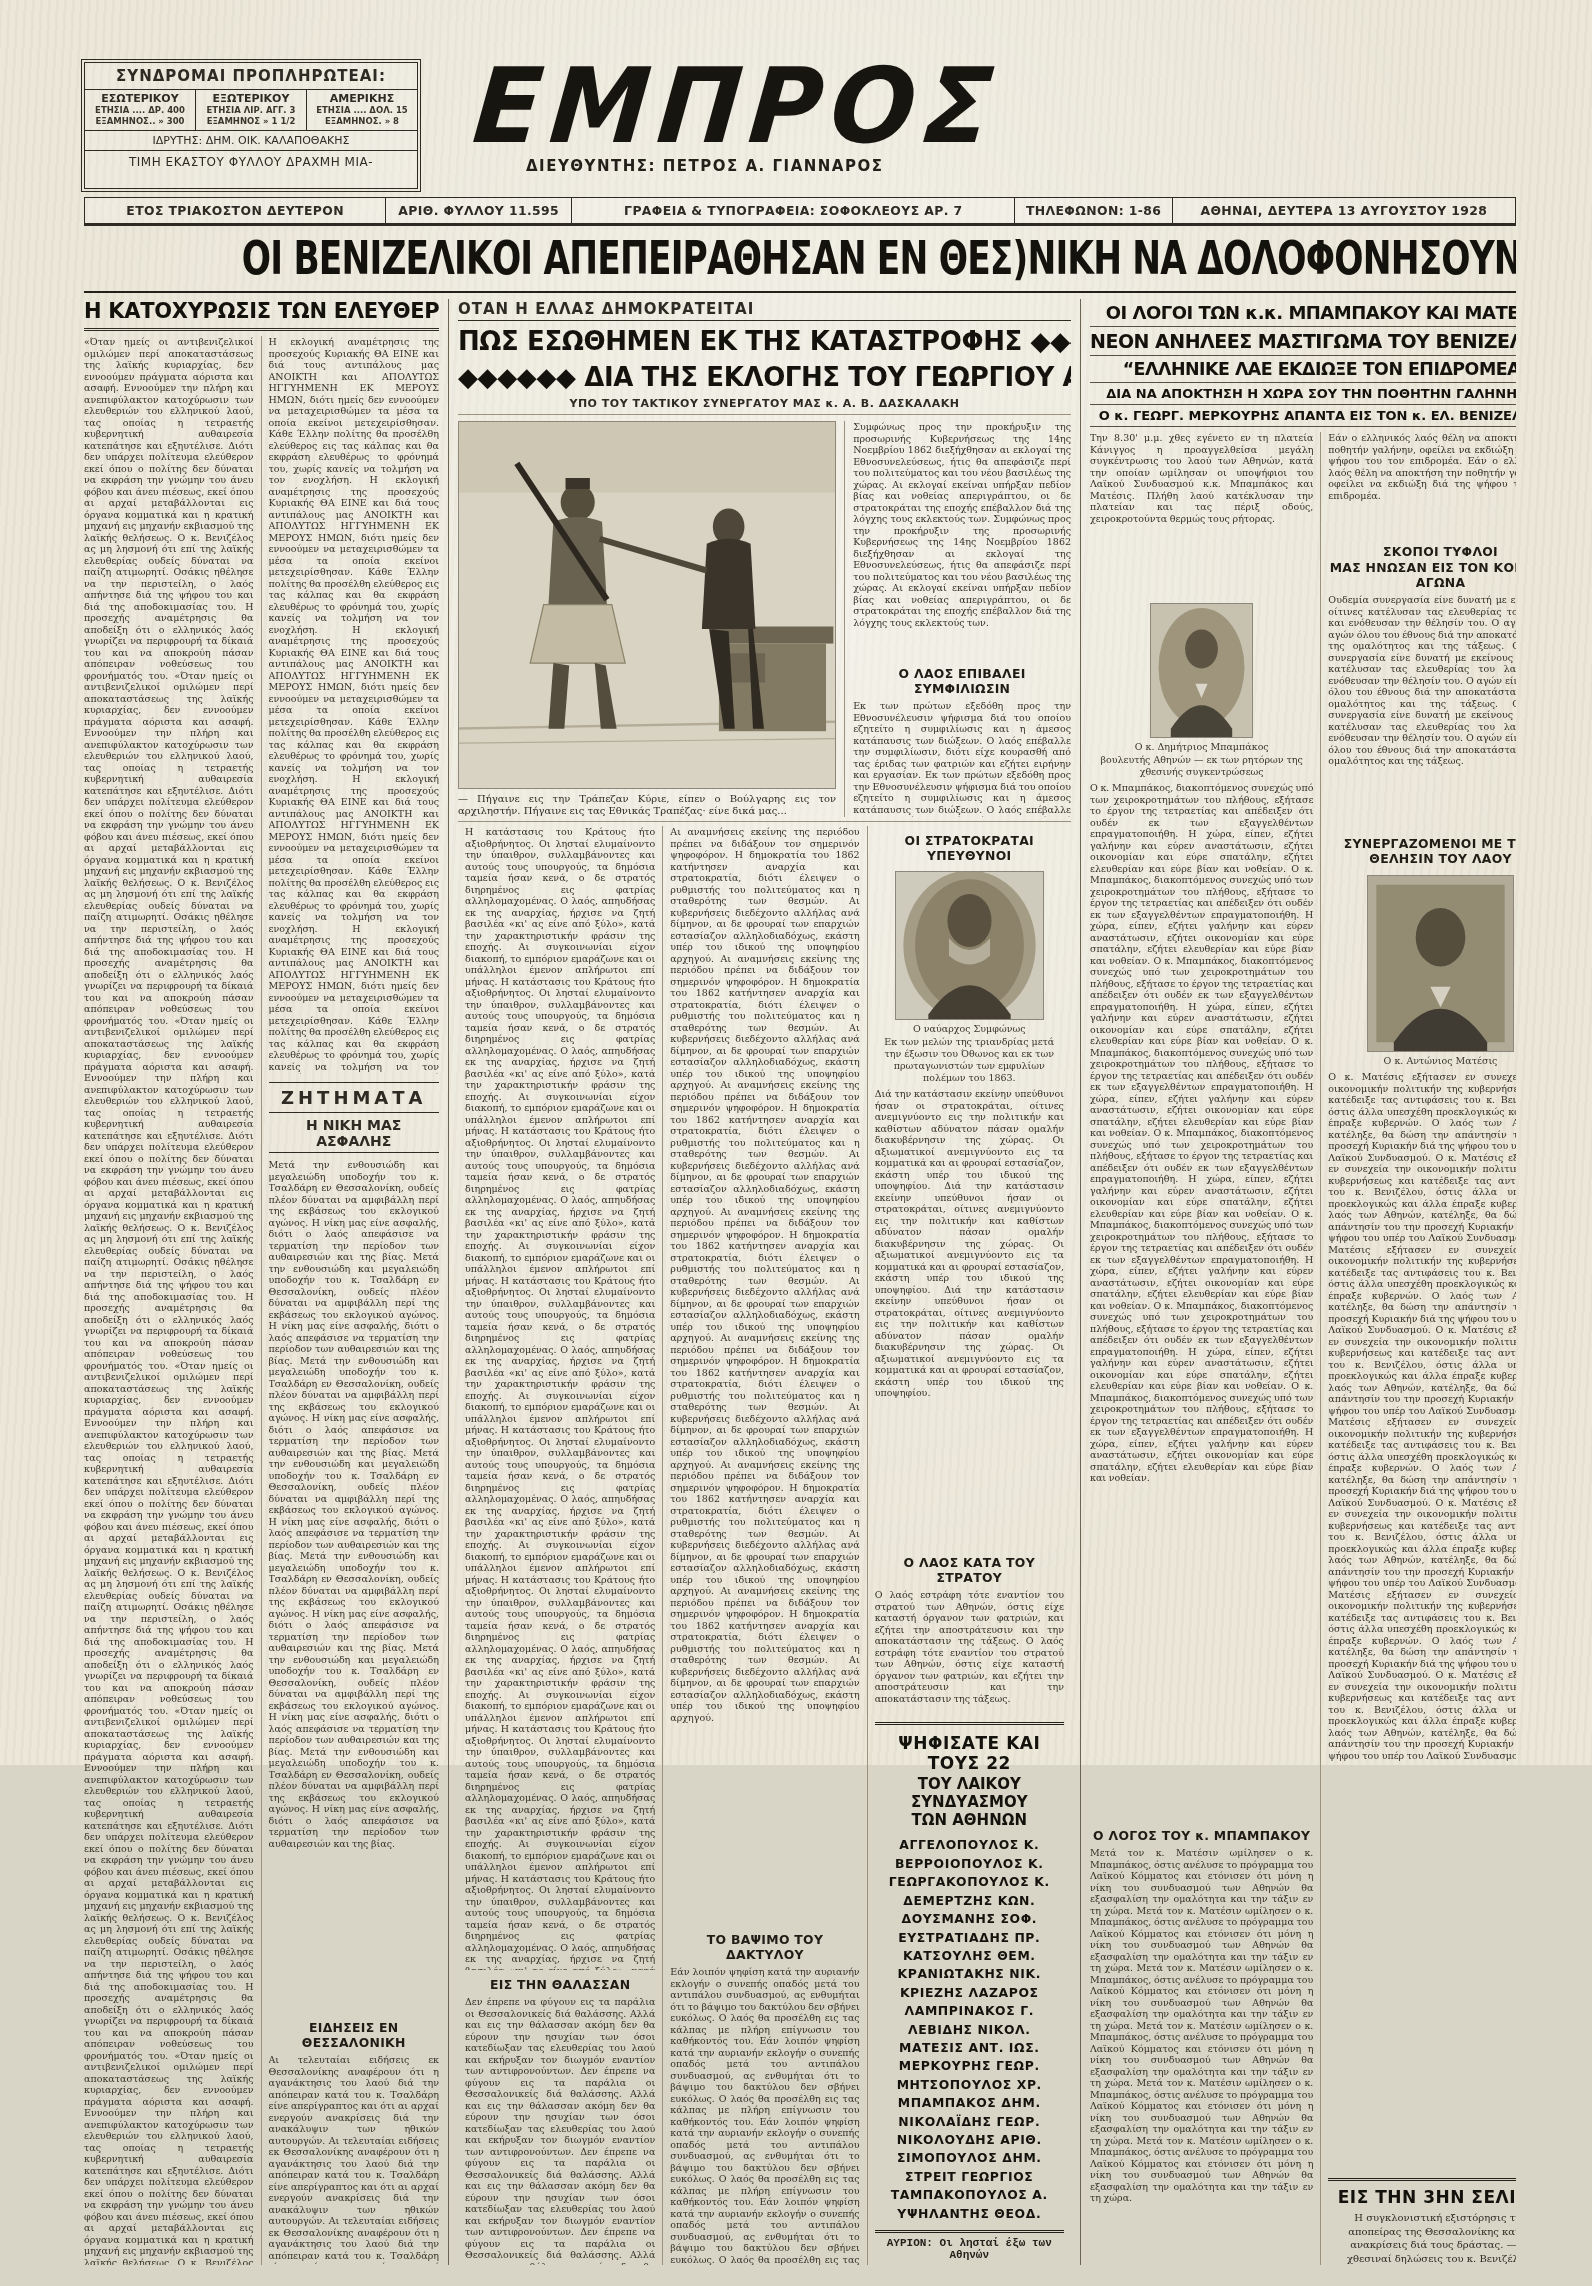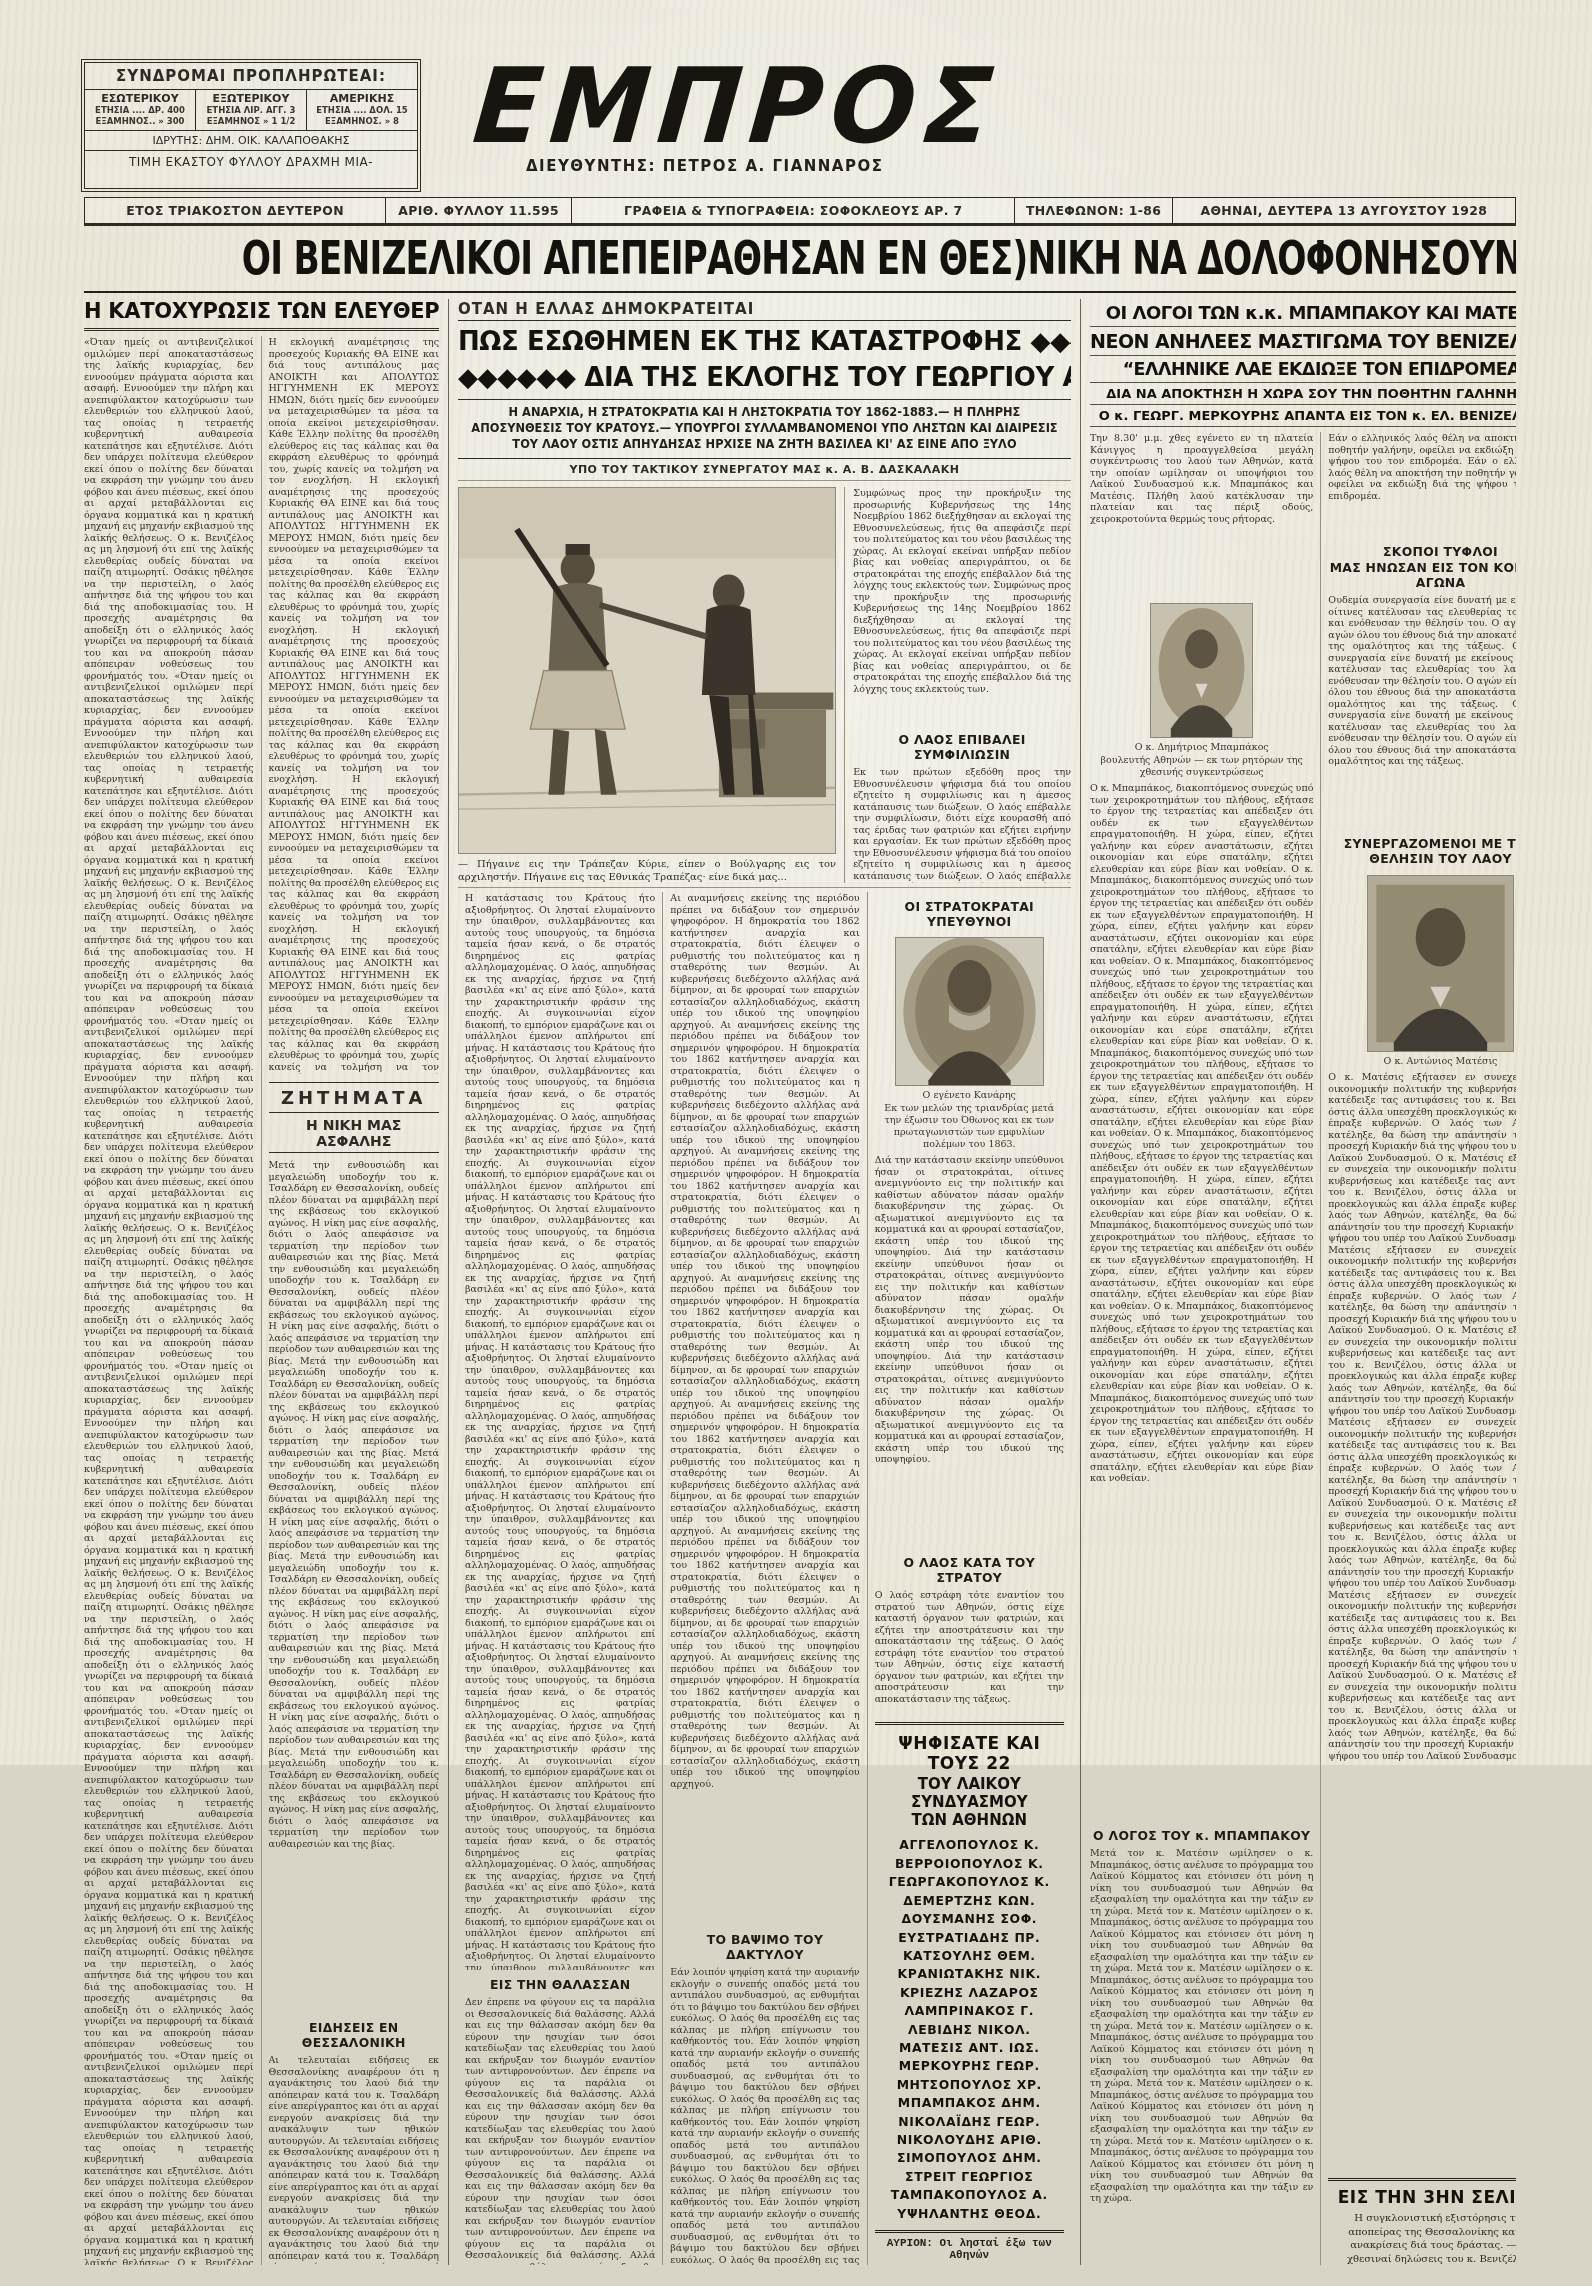--- a/index.html
+++ b/index.html
@@ -188,21 +188,20 @@
         </div>
       </div>
     </section>
 
     <section class="col-mid">
       <div class="kicker-row">
         <span class="kicker">ΟΤΑΝ Η ΕΛΛΑΣ ΔΗΜΟΚΡΑΤΕΙΤΑΙ</span>
       </div>
       <div class="mid-h1">ΠΩΣ ΕΣΩΘΗΜΕΝ ΕΚ ΤΗΣ ΚΑΤΑΣΤΡΟΦΗΣ ◆◆◆</div>
       <div class="mid-h1">◆◆◆◆◆◆ ΔΙΑ ΤΗΣ ΕΚΛΟΓΗΣ ΤΟΥ ΓΕΩΡΓΙΟΥ Α'</div>
-      <div class="mid-deck">Η ΑΝΑΡΧΙΑ, Η ΣΤΡΑΤΟΚΡΑΤΙΑ ΚΑΙ Η ΛΗΣΤΟΚΡΑΤΙΑ ΤΟΥ 1862-1883.— Η ΠΛΗΡΗΣ ΑΠΟΣΥΝΘΕΣΙΣ ΤΟΥ ΚΡΑΤΟΥΣ.— ΥΠΟΥΡΓΟΙ ΣΥΛΛΑΜΒΑΝΟΜΕΝΟΙ ΥΠΟ ΛΗΣΤΩΝ ΚΑΙ ΔΙΑΙΡΕΣΙΣ ΤΟΥ ΛΑΟΥ ΟΣΤΙΣ ΑΠΗΥΔΗΣΑΣ ΗΡΧΙΣΕ ΝΑ ΖΗΤΗ ΒΑΣΙΛΕΑ ΚΙ' ΑΣ ΕΙΝΕ ΑΠΟ ΞΥΛΟ</div>
       <div class="mid-byline">ΥΠΟ ΤΟΥ ΤΑΚΤΙΚΟΥ ΣΥΝΕΡΓΑΤΟΥ ΜΑΣ κ. Α. Β. ΔΑΣΚΑΛΑΚΗ</div>
 
       <div class="mid-row1">
         <figure class="figure">
           <div class="fig-img">
             <svg viewBox="0 0 330 300" preserveAspectRatio="xMidYMid slice" aria-hidden="true">
               <rect width="330" height="300" fill="#d8d3c3"></rect>
               <rect x="0" y="0" width="330" height="58" fill="#cdc7b4"></rect>
               <line x1="0" y1="252" x2="330" y2="246" stroke="#b3ab97" stroke-width="2"></line>
               <line x1="0" y1="264" x2="330" y2="260" stroke="#b3ab97" stroke-width="1"></line>
@@ -248,21 +247,21 @@
           <div class="photo kan-photo">
             <svg viewBox="0 0 100 110" preserveAspectRatio="xMidYMid slice" aria-hidden="true">
               <rect width="100" height="110" fill="#d8d3c3"></rect>
               <ellipse cx="50" cy="55" rx="45" ry="51" fill="#a99f87"></ellipse>
               <ellipse cx="50" cy="55" rx="37" ry="45" fill="#8d8166"></ellipse>
               <ellipse cx="50" cy="38" rx="15" ry="18" fill="#564c39"></ellipse>
               <path d="M36 50 Q50 66 64 50 L64 62 Q50 74 36 62 Z" fill="#cfc9b5" opacity="0.7"></path>
               <path d="M22 102 Q50 62 78 102 L78 110 L22 110 Z" fill="#3e372b"></path>
             </svg>
           </div>
-          <div class="photo-cap">Ο εγένετο Κανάρης</div>
+          <div class="photo-cap">Ο ναύαρχος Συμφώνως</div>
           <div class="photo-cap" style="margin-top:1px">Εκ των μελών της τριανδρίας μετά την έξωσιν του Όθωνος και εκ των πρωταγωνιστών των εμφυλίων πολέμων του 1863.</div>
           <div class="bt" style="flex:1;margin-top:4px">Διά την κατάστασιν εκείνην υπεύθυνοι ήσαν οι στρατοκράται, οίτινες ανεμιγνύοντο εις την πολιτικήν και καθίστων αδύνατον πάσαν ομαλήν διακυβέρνησιν της χώρας. Οι αξιωματικοί ανεμιγνύοντο εις τα κομματικά και αι φρουραί εστασίαζον, εκάστη υπέρ του ιδικού της υποψηφίου.  Διά την κατάστασιν εκείνην υπεύθυνοι ήσαν οι στρατοκράται, οίτινες ανεμιγνύοντο εις την πολιτικήν και καθίστων αδύνατον πάσαν ομαλήν διακυβέρνησιν της χώρας. Οι αξιωματικοί ανεμιγνύοντο εις τα κομματικά και αι φρουραί εστασίαζον, εκάστη υπέρ του ιδικού της υποψηφίου.  Διά την κατάστασιν εκείνην υπεύθυνοι ήσαν οι στρατοκράται, οίτινες ανεμιγνύοντο εις την πολιτικήν και καθίστων αδύνατον πάσαν ομαλήν διακυβέρνησιν της χώρας. Οι αξιωματικοί ανεμιγνύοντο εις τα κομματικά και αι φρουραί εστασίαζον, εκάστη υπέρ του ιδικού της υποψηφίου.</div>
           <div class="small-head">Ο ΛΑΟΣ ΚΑΤΑ ΤΟΥ ΣΤΡΑΤΟΥ</div>
           <div class="bt" style="height:125px">Ο λαός εστράφη τότε εναντίον του στρατού των Αθηνών, όστις είχε καταστή όργανον των φατριών, και εζήτει την αποστράτευσιν και την αποκατάστασιν της τάξεως.  Ο λαός εστράφη τότε εναντίον του στρατού των Αθηνών, όστις είχε καταστή όργανον των φατριών, και εζήτει την αποστράτευσιν και την αποκατάστασιν της τάξεως.</div>
           <div class="votebox">
             <div class="vote-l1">ΨΗΦΙΣΑΤΕ ΚΑΙ ΤΟΥΣ 22</div>
             <div class="vote-l2">ΤΟΥ ΛΑΙΚΟΥ ΣΥΝΔΥΑΣΜΟΥ</div>
             <div class="vote-l3">ΤΩΝ ΑΘΗΝΩΝ</div>
             <span class="vote-name">ΑΓΓΕΛΟΠΟΥΛΟΣ Κ.</span>
             <span class="vote-name">ΒΕΡΡΟΙΟΠΟΥΛΟΣ Κ.</span>

